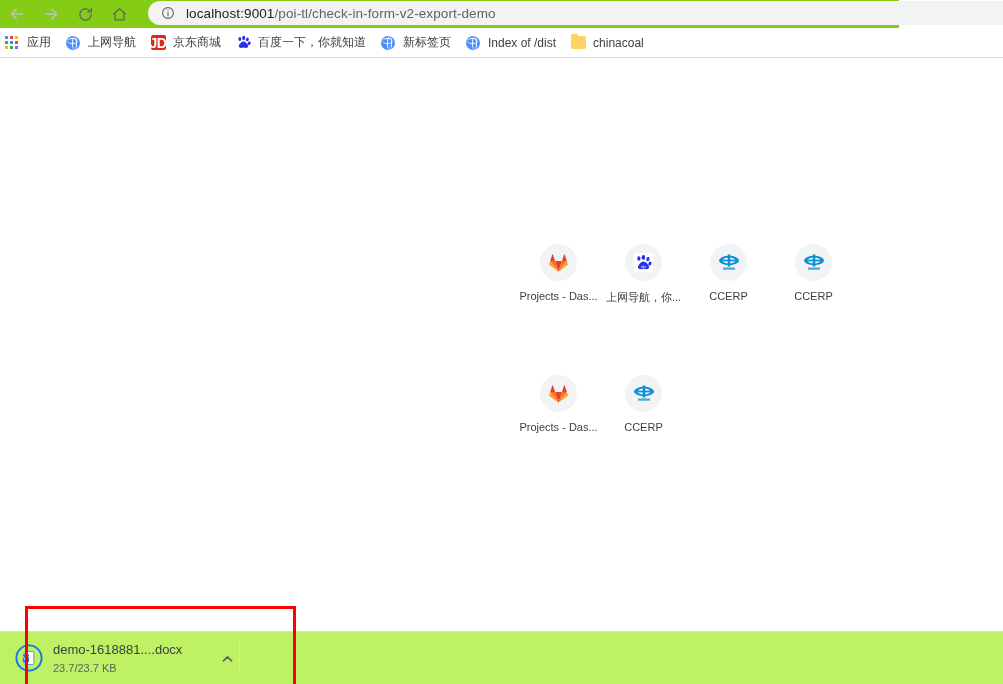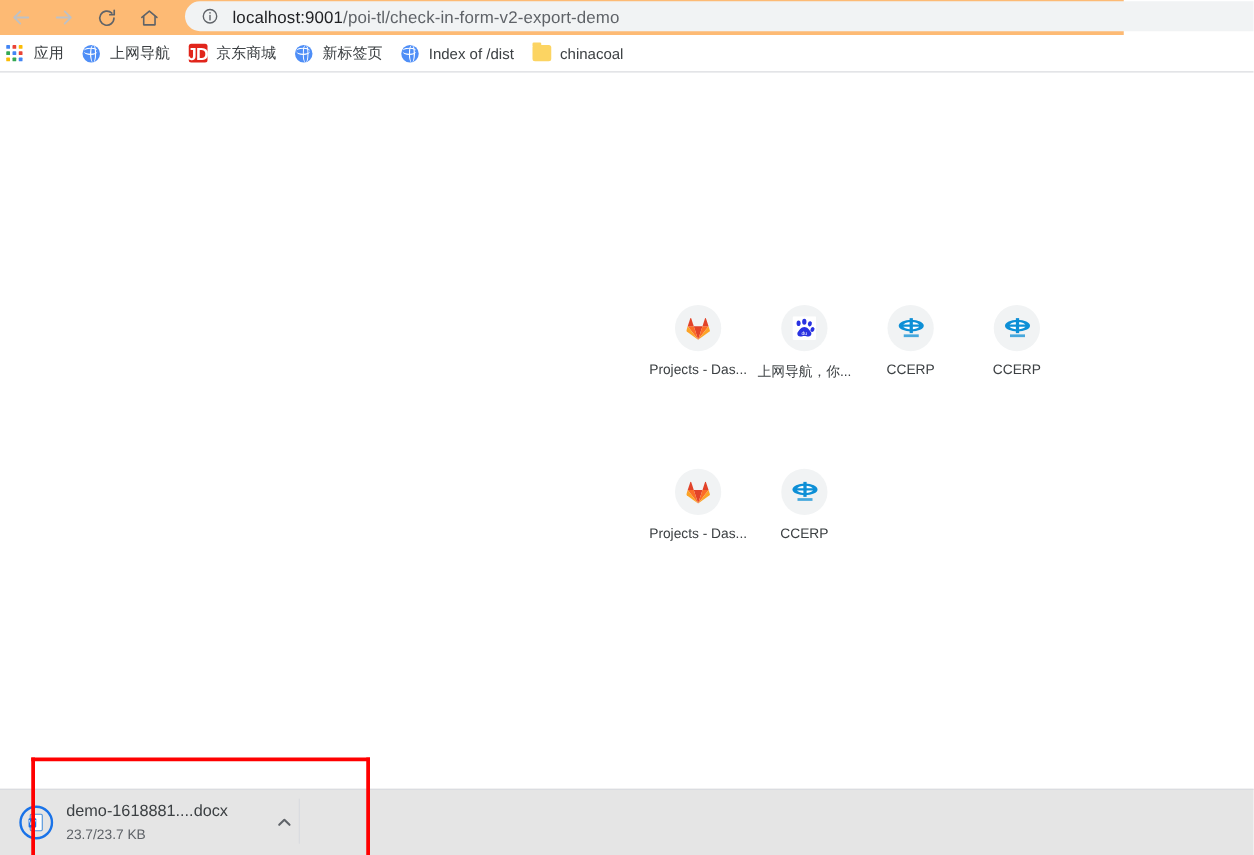--- a/index.html
+++ b/index.html
@@ -14,21 +14,21 @@
   #app {
     position: relative;
     width: 1003px; height: 684px;
     background: #ffffff;
   }
 
   
   .toolbar {
     position: absolute; left: 0; top: 0;
     width: 899px; height: 28px;
-    background: #fdba74;
+    background: #84cc16;
     display: flex; align-items: center;
   }
   .nav-btn {
     width: 34px; height: 28px;
     display: flex; align-items: center; justify-content: center;
     cursor: default;
   }
   .nav-btn svg { display: block; }
   .omnibox {
     position: absolute; left: 148px; top: 1px;
@@ -168,21 +168,21 @@
   .gitlab-ico { width: 19px; height: 18px; display: block; }
   
   .baidu-ico { width: 19px; height: 19px; display: block; }
   
   .coal-ico { width: 24px; height: 20px; display: block; }
 
   
   .downloads {
     position: absolute; left: 0; top: 631px;
     width: 1003px; height: 53px;
-    background: #e5e5e5;
+    background: #bef264;
     border-top: 1px solid #dadce0;
   }
   .dl-item {
     position: absolute; left: 12px; top: 6px;
     width: 228px; height: 40px;
     display: flex; align-items: center;
     border-radius: 3px;
     cursor: default;
   }
   .dl-file-ico {
@@ -304,20 +304,32 @@
       <span class="bm-label">上网导航</span>
     </div>
 
     <div class="bm">
       <span class="bm-ico">
         <span class="jd-ico">JD</span>
       </span>
       <span class="bm-label">京东商城</span>
     </div>
 
+    <div class="bm">
+      <span class="bm-ico">
+        <svg width="15" height="15" viewBox="0 0 32 32" fill="#2932e1">
+          <ellipse cx="8.2" cy="8.6" rx="3.1" ry="4.3"></ellipse>
+          <ellipse cx="16.4" cy="6.4" rx="3.3" ry="4.6"></ellipse>
+          <ellipse cx="24.2" cy="9.4" rx="3.1" ry="4.1" transform="rotate(15 24.2 9.4)"></ellipse>
+          <ellipse cx="28" cy="17.6" rx="3" ry="3.9" transform="rotate(25 28 17.6)"></ellipse>
+          <path d="M16 13.8c4.6 0 7.2 4.4 9.2 7.1 2 2.7.6 6.6-3.2 6.8-2.3.1-4-.8-6-.8s-3.7.9-6 .8c-3.8-.2-5.2-4.1-3.2-6.8 2-2.7 4.6-7.1 9.2-7.1z"></path>
+        </svg>
+      </span>
+      <span class="bm-label">百度一下，你就知道</span>
+    </div>
 
     <div class="bm">
       <span class="bm-ico">
         <span class="globe"></span>
       </span>
       <span class="bm-label">新标签页</span>
     </div>
 
     <div class="bm">
       <span class="bm-ico">

